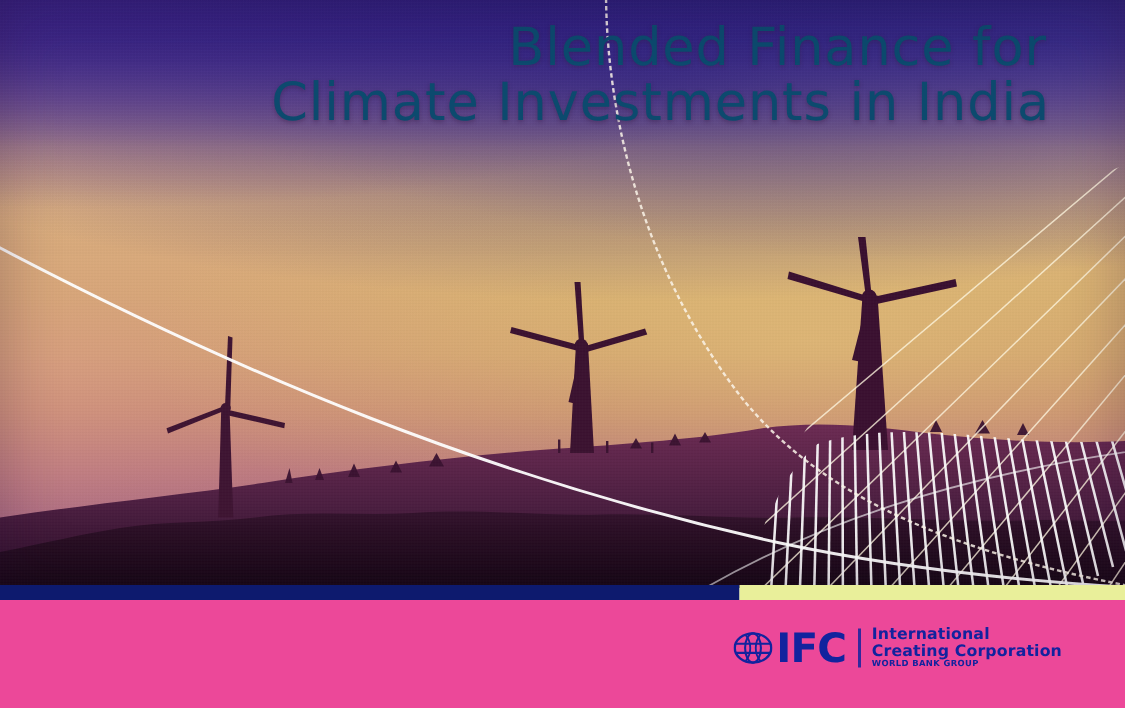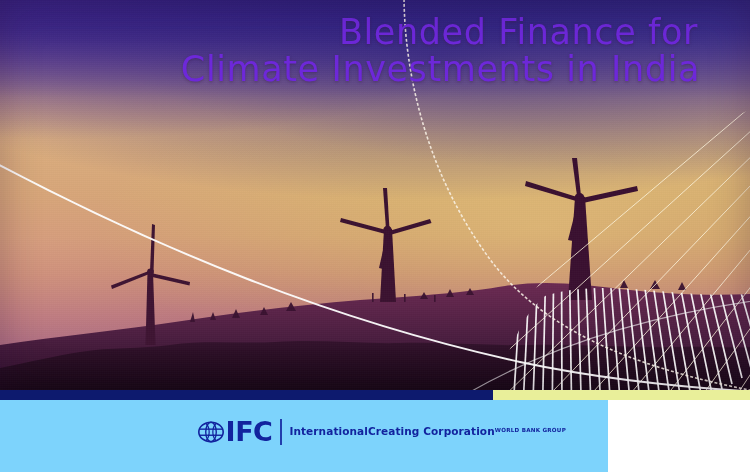--- a/index.html
+++ b/index.html
@@ -62,21 +62,21 @@
   
   .hillsvg{position:absolute;left:0;top:0;width:750px;height:392px;}
 
   
   .linesvg{position:absolute;left:0;top:0;width:750px;height:392px;}
 
   
   #title{
     position:absolute;right:52px;top:14px;
     text-align:right;
-    color:#6d28d9;
+    color:#0c4a6e;
     font-family:"DejaVu Sans",sans-serif;
     font-weight:400;
     font-size:35px;
     line-height:1.06;
     letter-spacing:.6px;
     text-shadow:0 1px 3px rgba(60,30,70,.45);
     white-space:nowrap;
   }
   #title .l2{margin-right:-2px;text-align:right;}
 
@@ -85,41 +85,41 @@
     position:absolute;left:0;top:390px;width:493px;height:10px;
     background:#0d1a6e;
   }
   #bar-yellow{
     position:absolute;left:493px;top:390px;width:257px;height:10px;
     background:#e9ef9a;
   }
 
   
   #footer{
-    position:absolute;left:0;top:400px;width:608px;height:72px;
-    background:#7dd3fc;
+    position:absolute;left:0;top:400px;width:750px;height:72px;
+    background:#ec4899;
   }
   #logo{
     position:absolute;right:42px;top:18px;
     display:flex;flex-direction:column;align-items:flex-end;
   }
   .logo-row{display:flex;align-items:center;}
   .globe{width:26px;height:26px;margin-right:2px;}
   .ifc{
     font-family:"DejaVu Sans",sans-serif;
     font-weight:700;
     font-size:27px;
     letter-spacing:-0.5px;
     color:#12239e;
     line-height:1;
   }
   .divider{
     width:2px;height:26px;background:#12239e;margin:0 7px 0 8px;opacity:.85;
   }
-  .wbtext{display:flex;flex-direction:row;line-height:1.0;}
+  .wbtext{display:flex;flex-direction:column;line-height:1.0;}
   .wb1,.wb2{
     font-family:"DejaVu Sans",sans-serif;
     font-weight:700;font-size:10.5px;color:#12239e;letter-spacing:.1px;
   }
   .wb3{
     font-family:"DejaVu Sans",sans-serif;
     font-weight:700;font-size:5.6px;color:#12239e;letter-spacing:.25px;margin-top:1.5px;
   }
   .tagline{
     margin-top:4px;

